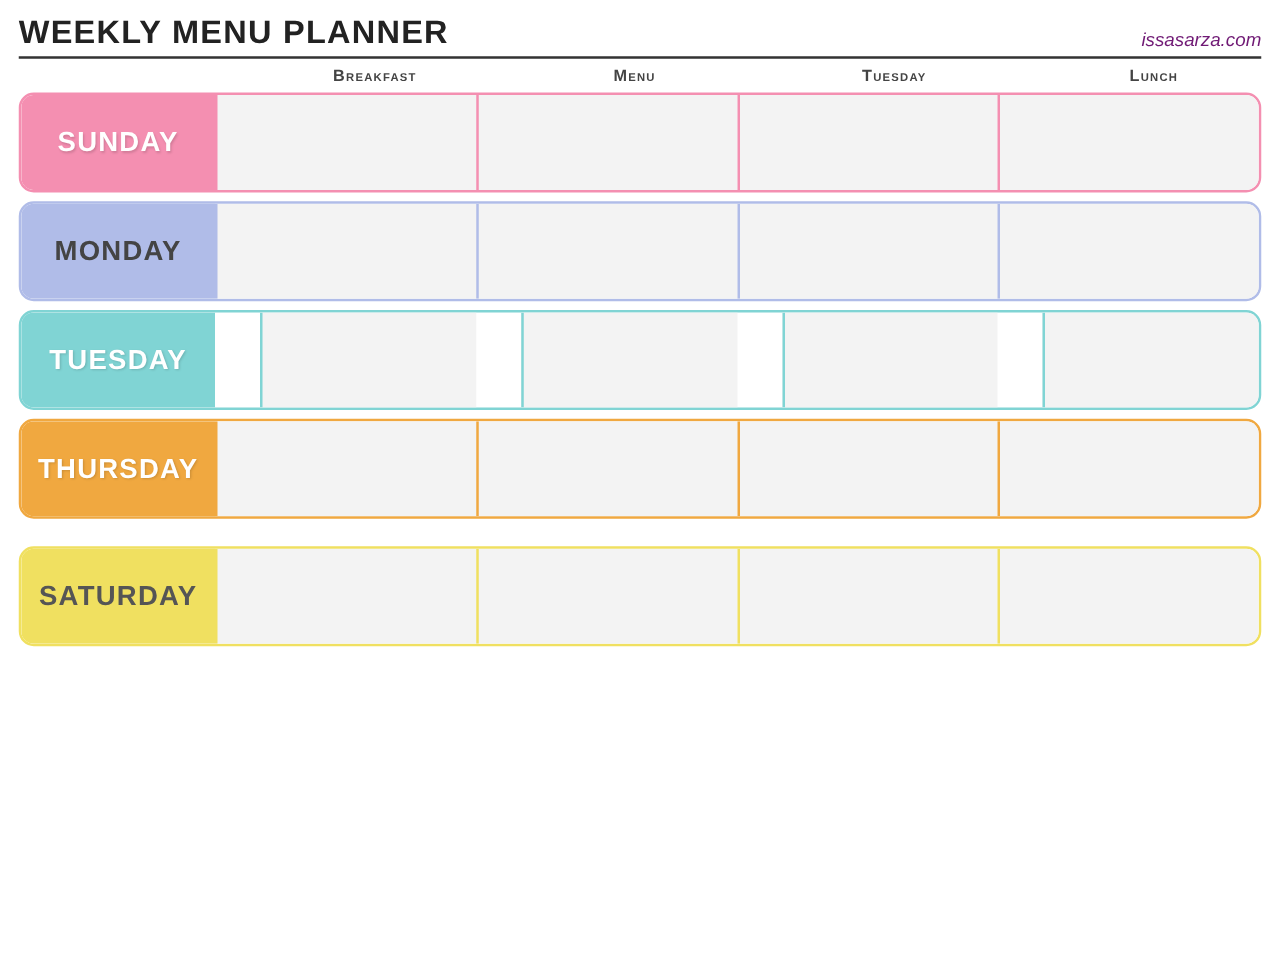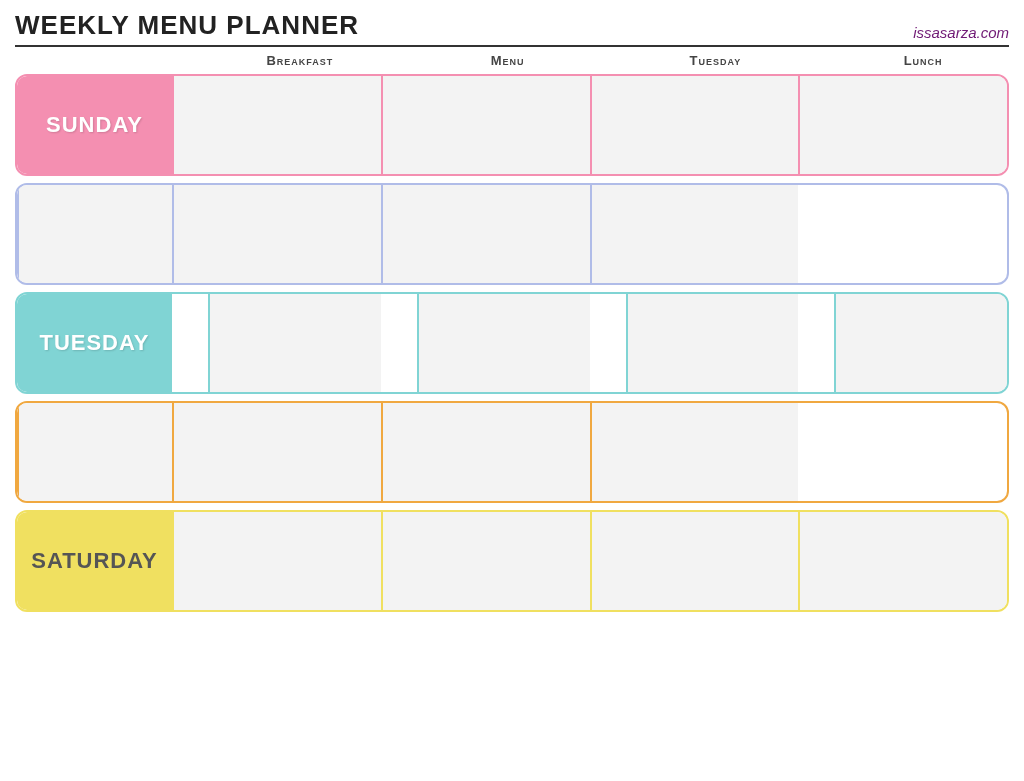--- a/index.html
+++ b/index.html
@@ -72,21 +72,21 @@
       flex-direction: column;
       gap: 7px;
     }
 
     .day-row {
       display: grid;
       grid-template-columns: 155px 1fr 1fr 1fr 1fr;
       border-radius: 12px;
       border: 2.5px solid;
       overflow: hidden;
-      height: 102px;
+      height: 80px;
     }
 
     .day-label-cell {
       display: flex;
       align-items: center;
       justify-content: center;
       padding: 8px;
       border-radius: 9px 0 0 9px;
     }
 
@@ -130,21 +130,21 @@
     .row-thursday { border-color: #f0a840; }
     .row-thursday .day-label-cell { background: #f0a840; }
     .row-thursday .meal-cell { border-color: #f0a840; }
 
     
     .row-friday { border-color: #90c8e8; }
     .row-friday .day-label-cell { background: #90c8e8; }
     .row-friday .meal-cell { border-color: #90c8e8; }
 
     
-    .row-saturday { border-color: #f0e060; }
+    .row-saturday { border-color: #f0e060; margin-top: 15px; }
     .row-saturday .day-label-cell { background: #f0e060; }
     .row-saturday .meal-cell { border-color: #f0e060; }
 
     
     .row-saturday .day-label-text {
       color: #555;
       text-shadow: none;
     }
     
     .row-friday .day-label-text {
@@ -179,35 +179,41 @@
   <div class="day-row row-sunday">
         <div class="day-label-cell">
           <span class="day-label-text">Sunday</span>
         </div>
         <div class="meal-cell"></div>
         <div class="meal-cell"></div>
         <div class="meal-cell"></div>
         <div class="meal-cell"></div>
       </div>
       <div class="day-row row-monday">
+        <div class="day-label-cell">
+          <span class="day-label-text">Monday</span>
+        </div>
         <div class="meal-cell"></div>
         <div class="meal-cell"></div>
         <div class="meal-cell"></div>
         <div class="meal-cell"></div>
       </div>
       <div class="day-row row-tuesday">
         <div class="day-label-cell">
           <span class="day-label-text">Tuesday</span>
         </div>
         <div class="meal-cell"></div>
         <div class="meal-cell"></div>
         <div class="meal-cell"></div>
         <div class="meal-cell"></div>
       </div>
       <div class="day-row row-thursday">
+        <div class="day-label-cell">
+          <span class="day-label-text">Thursday</span>
+        </div>
         <div class="meal-cell"></div>
         <div class="meal-cell"></div>
         <div class="meal-cell"></div>
         <div class="meal-cell"></div>
       </div>
       <div class="day-row row-saturday">
         <div class="day-label-cell">
           <span class="day-label-text">Saturday</span>
         </div>
         <div class="meal-cell"></div>

